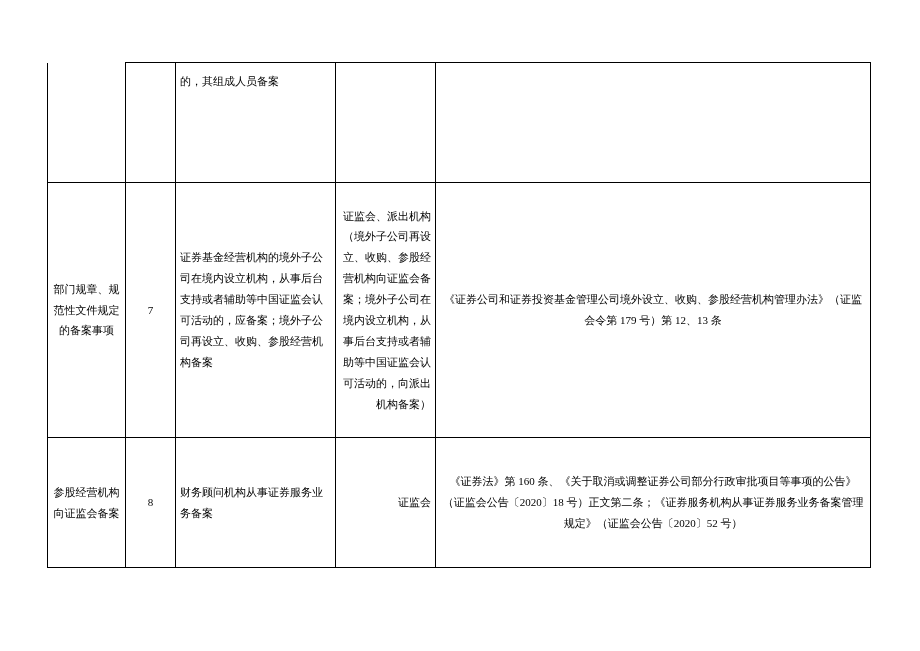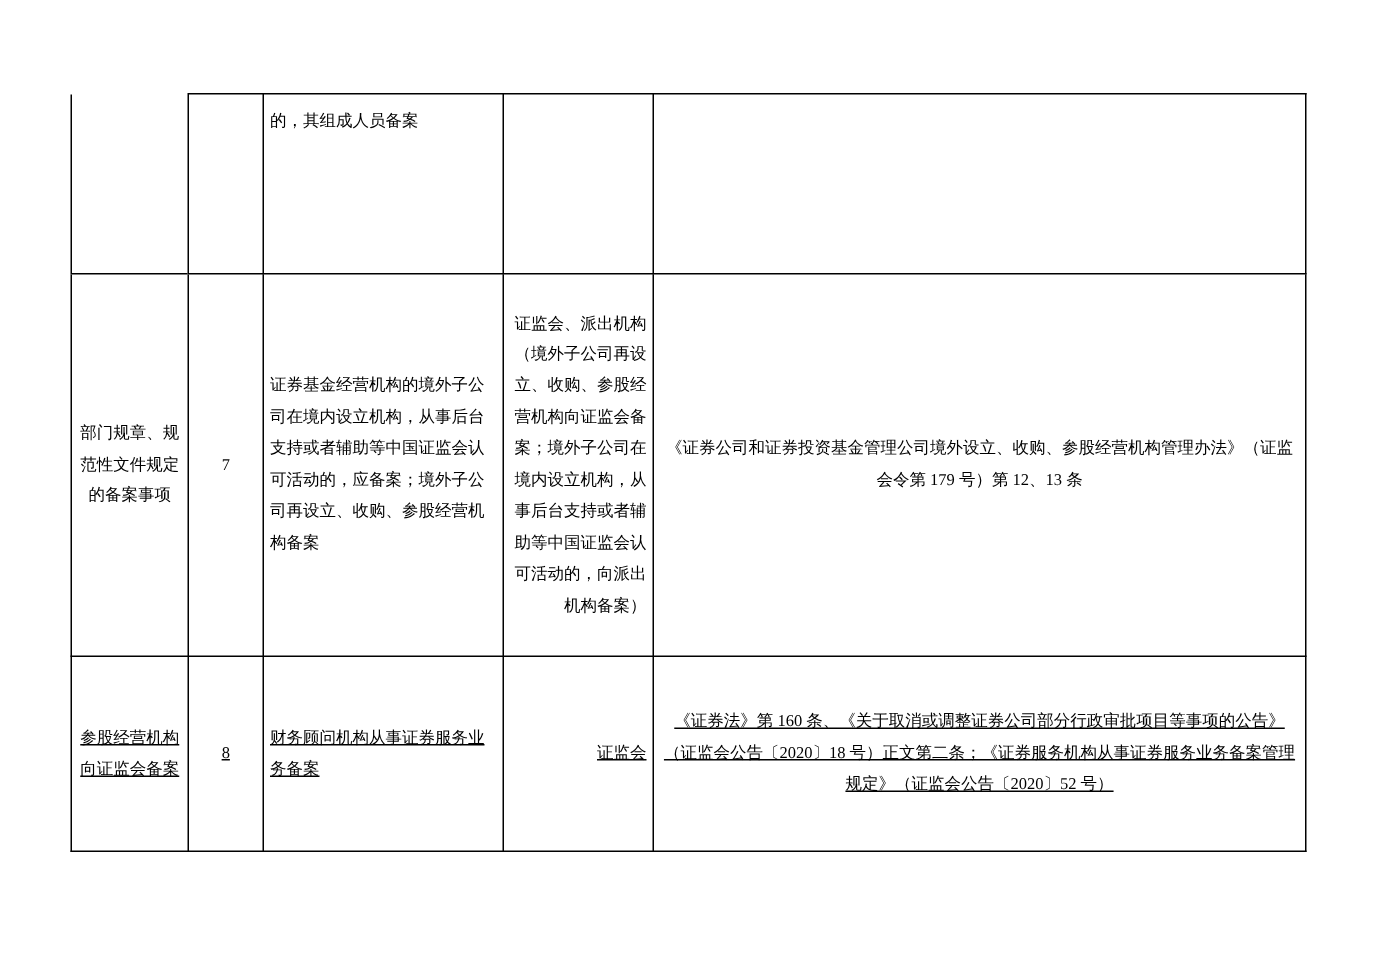--- a/index.html
+++ b/index.html
@@ -55,21 +55,20 @@
       text-align: center;
     }
     .row-tall-1 td {
       height: 120px;
     }
     .row-tall-2 td {
       height: 255px;
     }
     .row-tall-3 td {
       height: 130px;
-      text-decoration: underline;
     }
   </style>
 </head>
 <body>
 
 <div class="table-container">
   <table>
     <tbody>
         <tr class="row-tall-1">
       <td class="col1" style="border-bottom:none;border-top:none;"></td>

